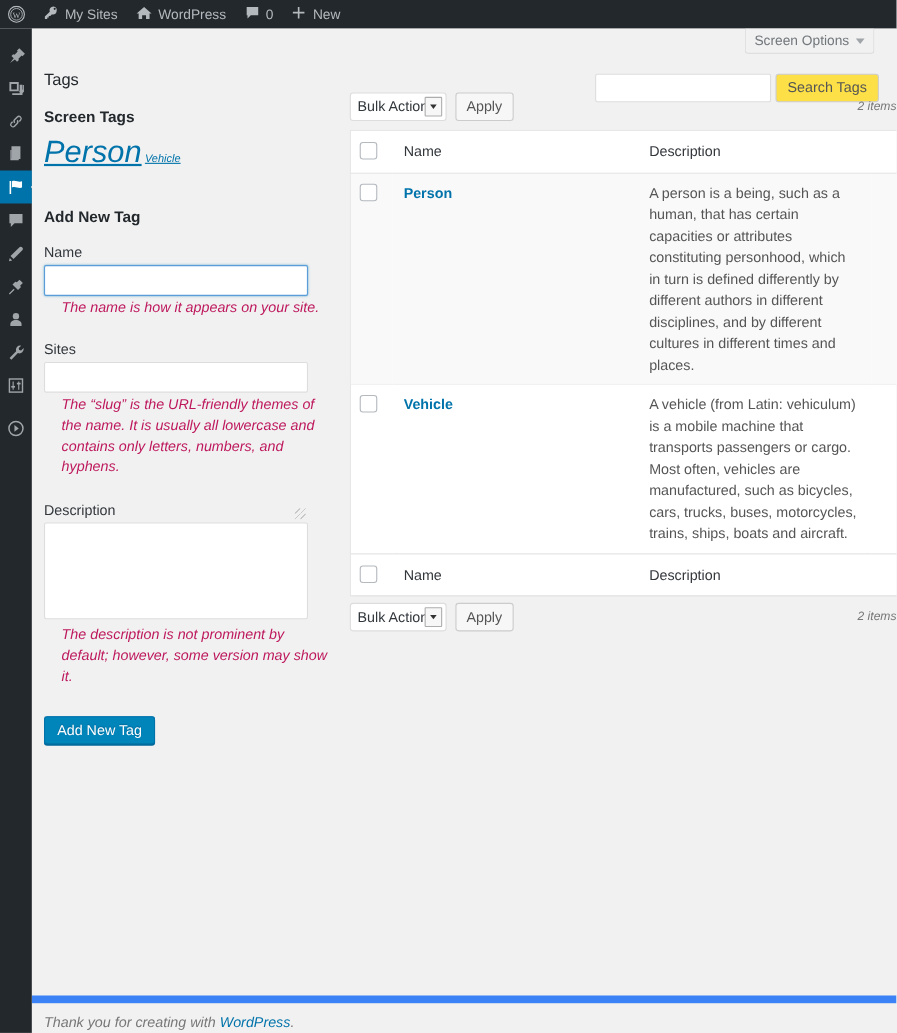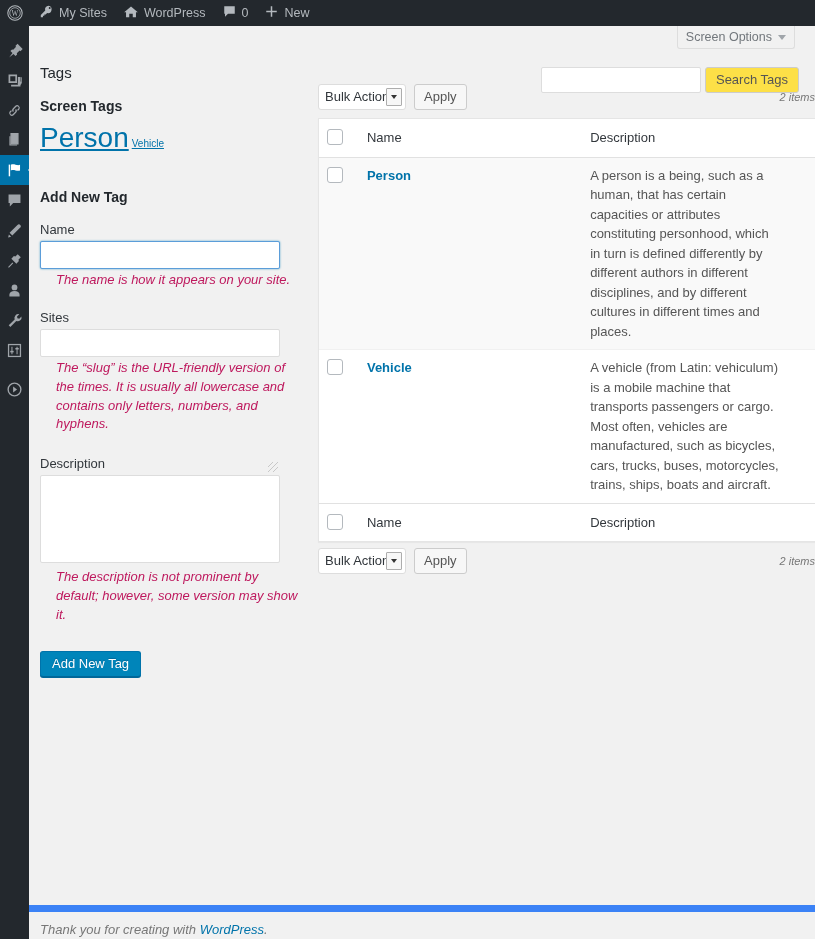--- a/index.html
+++ b/index.html
@@ -119,21 +119,21 @@
   
   #col-left {
     position: absolute; left: 11px; top: 62px;
     width: 272px;
   }
   .h-pop {
     font-size: 14px; font-weight: bold;
     color: #23282d; margin: 0 0 2px 0;
     padding: 9px 0 4px 0; line-height: 1.4;
   }
-  #tagcloud { line-height: 1.2; padding-bottom: 4px; }
+  #tagcloud { line-height: 1.2; padding-bottom: 4px; font-style: italic; }
   #tagcloud a {
     color: #0073aa; text-decoration: underline;
     cursor: pointer; margin-right: 3px;
   }
   .h-add {
     font-size: 14px; font-weight: bold;
     color: #23282d;
     margin: 0; padding: 9px 0 4px 0; line-height: 1.4;
   }
   .form-field { margin-bottom: 12px; }
@@ -452,21 +452,21 @@
 
     <div class="form-field" style="margin-top:10px;">
       <label>Name</label>
       <input type="text" class="focused" value="" placeholder="" style="">
       <p class="description">The name is how it appears on your site.</p>
     </div>
 
     <div class="form-field" style="margin-top:20px;">
       <label>Sites</label>
       <input type="text" value="" placeholder="" style="">
-      <p class="description">The “slug” is the URL-friendly version of the times. It is usually all lowercase and contains only letters, numbers, and hyphens.</p>
+      <p class="description">The “slug” is the URL-friendly themes of the name. It is usually all lowercase and contains only letters, numbers, and hyphens.</p>
     </div>
 
     <div class="form-field" style="margin-top:22px;">
       <label>Description</label>
       <textarea placeholder="" style=""></textarea>
       <span class="resize-grip"></span>
       <p class="description">The description is not prominent by default; however, some version may show it.</p>
     </div>
 
     <button class="btn-primary">Add New Tag</button>

